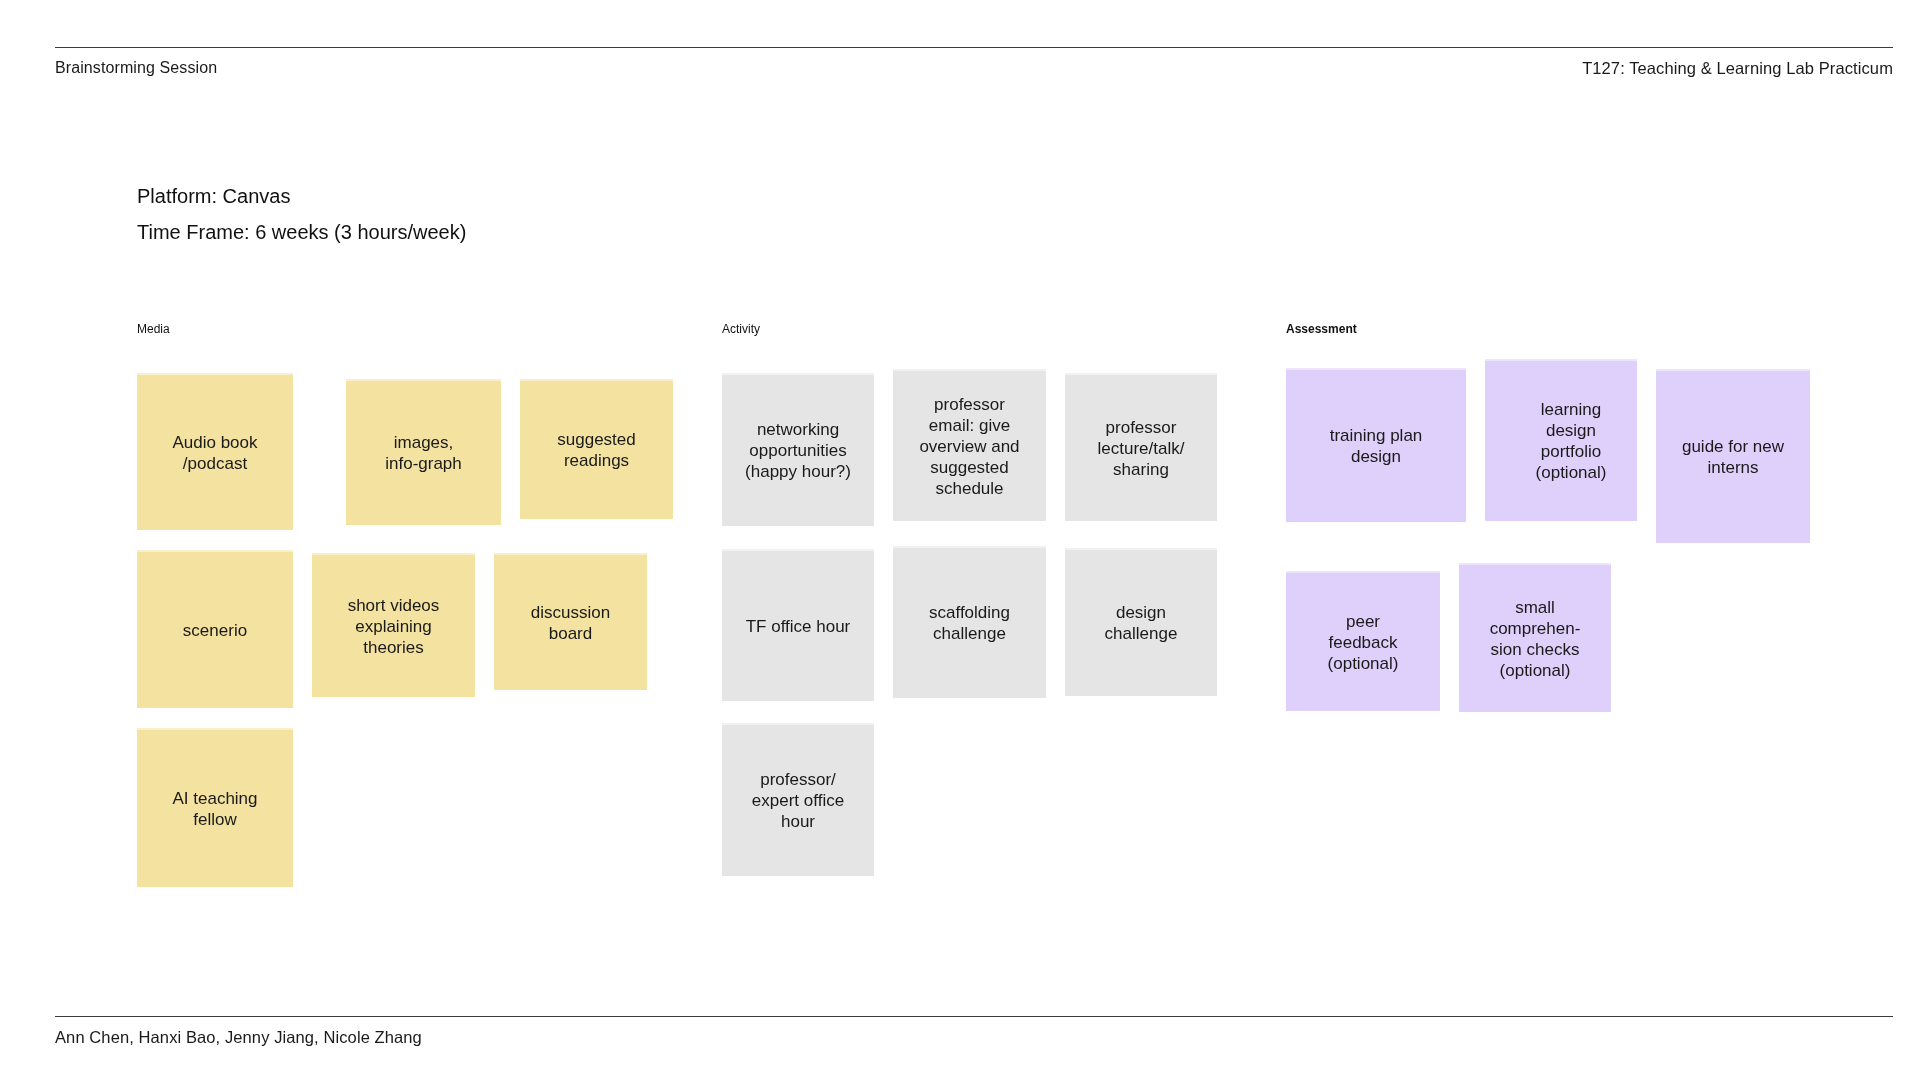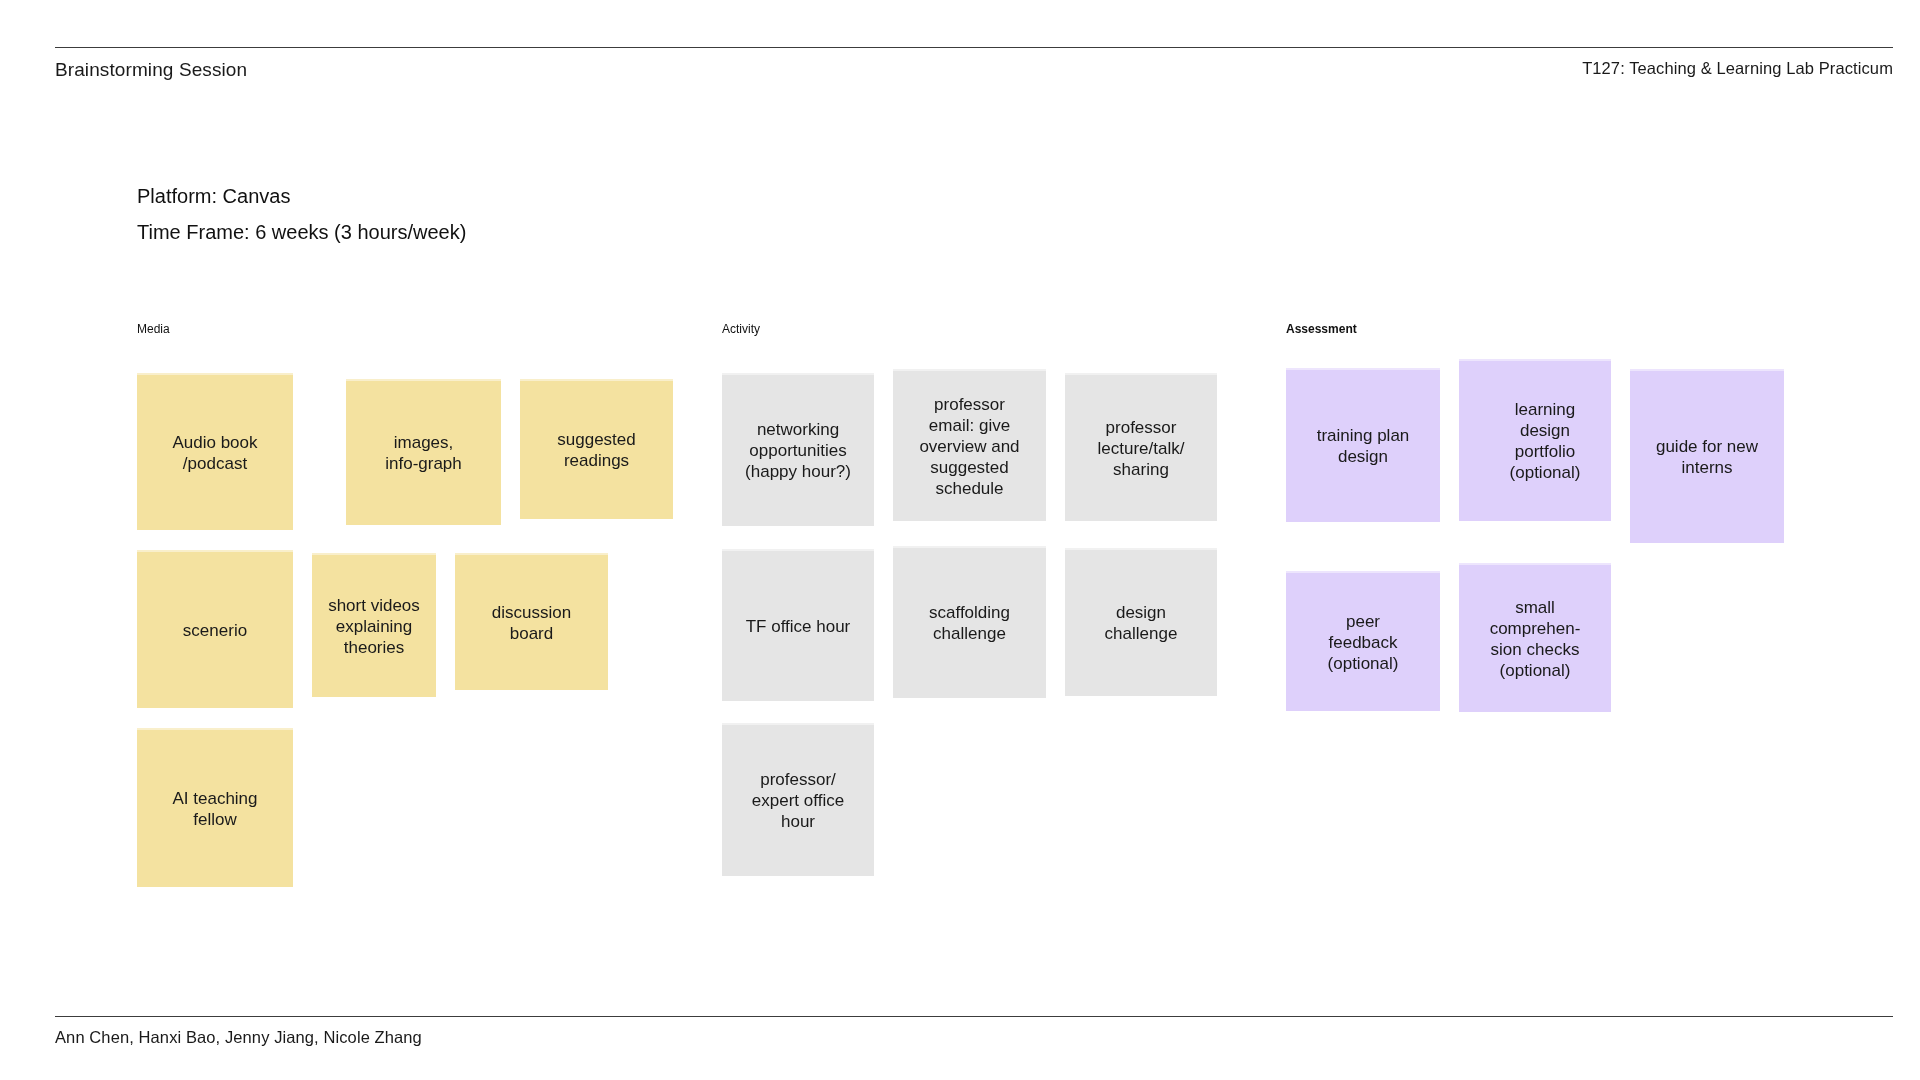--- a/index.html
+++ b/index.html
@@ -22,21 +22,21 @@
     left: 55px;
     top: 47px;
     width: 1838px;
     height: 1px;
     background: #3c3c3c;
   }
   #header-left {
     position: absolute;
     left: 55px;
     top: 59px;
-    font-size: 19px;
+    font-size: 16px;
     letter-spacing: 0.1px;
     color: #1a1a1a;
     white-space: nowrap;
   }
   #header-right {
     position: absolute;
     right: 27px;
     top: 59px;
     font-size: 16.5px;
     letter-spacing: 0.1px;
@@ -98,35 +98,35 @@
   
   #column-media .note      { background: #f4e2a0; }
   #column-activity .note   { background: #e5e5e5; }
   #column-assessment .note { background: #ded0fb; }
 
   
   #column-media .n0 { width: 156px; height: 157px; }
   #column-media .n1 { width: 155px; height: 146px; margin-top: 6px; margin-left: 34px; }
   #column-media .n2 { width: 153px; height: 140px; margin-top: 6px; }
   #column-media .n3 { width: 156px; height: 158px; }
-  #column-media .n4 { width: 124px; height: 144px; margin-top: 3px; }
+  #column-media .n4 { width: 163px; height: 144px; margin-top: 3px; }
   #column-media .n5 { width: 153px; height: 137px; margin-top: 3px; justify-content: center; }
   #column-media .n6 { width: 156px; height: 159px; }
 
   
   #column-activity .n0 { width: 152px; height: 153px; }
   #column-activity .n1 { width: 153px; height: 152px; margin-top: -4px; }
   #column-activity .n2 { width: 152px; height: 148px; }
   #column-activity .n3 { width: 152px; height: 152px; margin-top: 3px; }
   #column-activity .n4 { width: 153px; height: 152px; }
   #column-activity .n5 { width: 152px; height: 148px; margin-top: 2px; }
   #column-activity .n6 { width: 152px; height: 153px; margin-top: 2px; }
 
   
-  #column-assessment .n0 { width: 154px; height: 154px; }
+  #column-assessment .n0 { width: 180px; height: 154px; }
   #column-assessment .n1 { width: 152px; height: 162px; margin-top: -9px; padding-left: 28px; }
   #column-assessment .n2 { width: 154px; height: 174px; margin-top: 1px; }
   #column-assessment .n3 { width: 154px; height: 140px; margin-top: 8px; }
   #column-assessment .n4 { width: 152px; height: 149px; }
 
   
   #footer-rule {
     position: absolute;
     left: 55px;
     top: 1016px;

